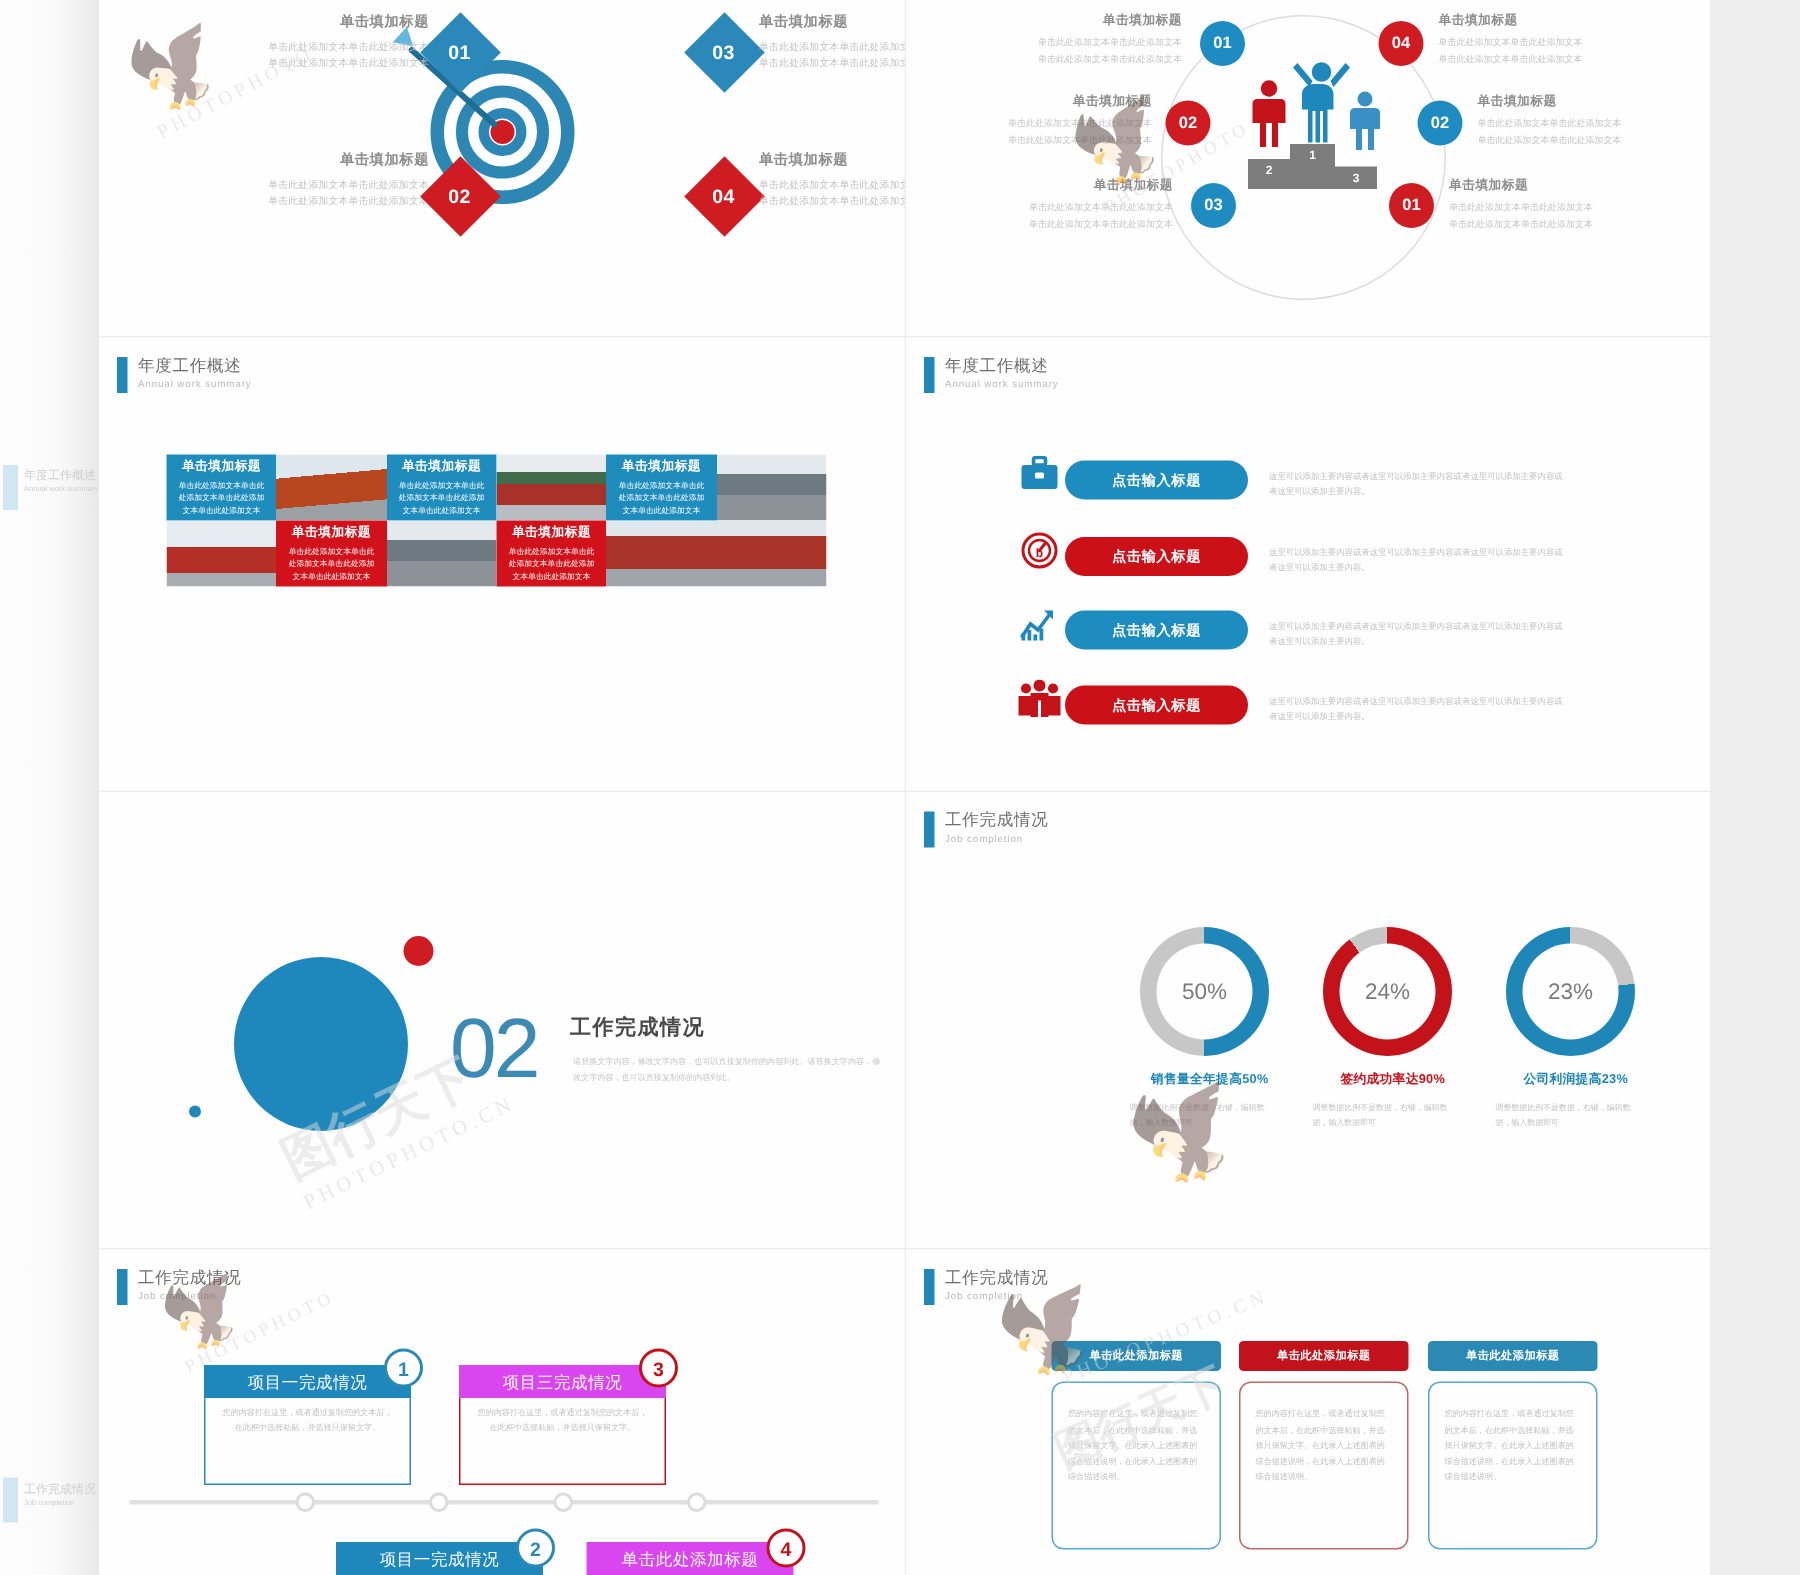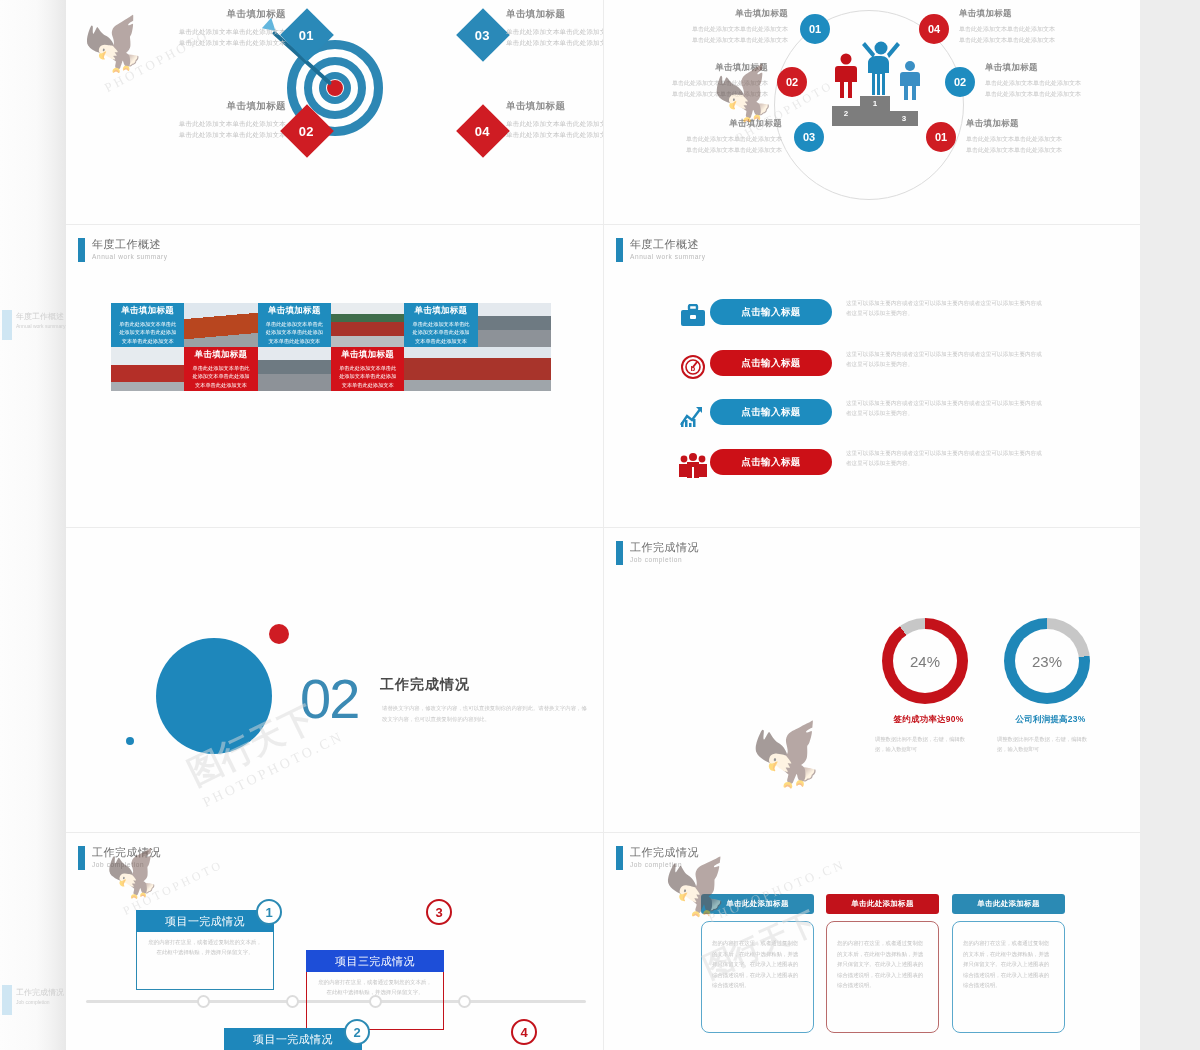--- a/index.html
+++ b/index.html
@@ -84,21 +84,21 @@
   .cell-blue { background: #1f8cbe; }
   .cell-red  { background: #d2121a; }
   .ph { width: 100%; height: 100%; }
   .ph1 { background: linear-gradient(175deg,#dfe7ee 0 32%, #b8461f 32% 72%, #9aa0a4 72% 100%); }
   .ph2 { background: linear-gradient(180deg,#e8ecef 0 26%, #3f6d4b 26% 44%, #a8322a 44% 76%, #b9bcc0 76% 100%); }
   .ph3 { background: linear-gradient(180deg,#e6ebef 0 40%, #b42f28 40% 80%, #a8adb2 80% 100%); }
   .ph4 { background: linear-gradient(180deg,#e4e9ee 0 30%, #6e7a82 30% 62%, #8d9298 62% 100%); }
   .ph5 { background: linear-gradient(180deg,#dfe6ec 0 24%, #a8342b 24% 74%, #9fa5aa 74% 100%); }
 
   
-  .irow { position: absolute; display: flex; align-items: flex-start; font-family: Liberation Mono, monospace; }
+  .irow { position: absolute; display: flex; align-items: flex-end; }
   .icn { width: 34px; height: 34px; display: flex; align-items: center; justify-content: center; flex: none; }
   .pill { width: 122px; height: 26px; border-radius: 13px; color: #fff; font-size: 9.5px; font-weight: bold;
           display: flex; align-items: center; justify-content: center; letter-spacing: .4px; }
   .pill.blue { background: #1d8cbf; }
   .pill.red  { background: #cc1017; }
   .idesc { width: 200px; font-size: 5.6px; color: #c3c3c3; line-height: 1.8; margin-left: 14px; }
 
   
   .bigcirc { position: absolute; border-radius: 50%; background: #1e87bb; }
   .dotred  { position: absolute; border-radius: 50%; background: #cf1c23; }
@@ -116,21 +116,21 @@
   .dlabel { margin-top: 10px; font-size: 8.5px; font-weight: bold; text-align: center; letter-spacing: .2px; }
   .ddesc  { margin-top: 9px; font-size: 5.3px; color: #c4c4c4; line-height: 1.85; text-align: left; width: 100px; }
 
   
   .tl-line { position: absolute; height: 3px; background: #e0e0e0; border-radius: 2px; }
   .tl-node { position: absolute; width: 13px; height: 13px; border-radius: 50%; background: #fff; border: 2px solid #dcdcdc; }
   .tl-card { position: absolute; width: 138px; }
   .tl-head { height: 22px; display: flex; align-items: center; justify-content: center;
              color: #fff; font-size: 11px; font-weight: normal; letter-spacing: .4px; }
   .tl-head.blue { background: #1e87bb; }
-  .tl-head.red  { background: #1d4ed8; margin-top: 40px; }
+  .tl-head.red  { background: #d946ef; }
   .tl-body { height: 58px; padding: 6px 9px; font-size: 5.4px; line-height: 1.8; color: #c2c2c2; text-align: center; }
   .tl-body.blue { border: 1.5px solid #2b8ab4; border-top: none; }
   .tl-body.red  { border: 1.5px solid #c2121b; border-top: none; }
   .tl-badge { position: absolute; width: 26px; height: 26px; border-radius: 50%; background: #fff;
               display: flex; align-items: center; justify-content: center; font-size: 13px; font-weight: bold; }
   .tl-badge.blue { border: 2.5px solid #2b8ab4; color: #2b8ab4; }
   .tl-badge.red  { border: 2.5px solid #c2121b; color: #c2121b; }
 
   
   .col { position: absolute; width: 113px; }
@@ -457,20 +457,27 @@
     <div class="slide" style="left:538px;top:528px;width:536px;height:304px;">
 
       <div class="sl-head" style="left:12px;top:13px">
         <div class="sl-bar"></div>
         <div>
           <div class="sl-h-cn">工作完成情况</div>
           <div class="sl-h-en">Job completion</div>
         </div>
       </div>
 
+      <div class="donut-group" style="left:156px;top:90px">
+        <div class="donut" style="background:conic-gradient(#1f87b8 0deg 180deg, #c7c7c7 180deg 360deg)">
+          <div class="hole">50%</div>
+        </div>
+        <div class="dlabel" style="color:#1f87b8">销售量全年提高50%</div>
+        <div class="ddesc" style="margin-left:-7px">调整数据比例不是数据，右键，编辑数据，输入数据即可</div>
+      </div>
 
       <div class="donut-group" style="left:278px;top:90px">
         <div class="donut" style="background:conic-gradient(#c4121a 0deg 324deg, #c7c7c7 324deg 360deg)">
           <div class="hole">24%</div>
         </div>
         <div class="dlabel" style="color:#c4121a">签约成功率达90%</div>
         <div class="ddesc" style="margin-left:-7px">调整数据比例不是数据，右键，编辑数据，输入数据即可</div>
       </div>
 
       <div class="donut-group" style="left:400px;top:90px">

